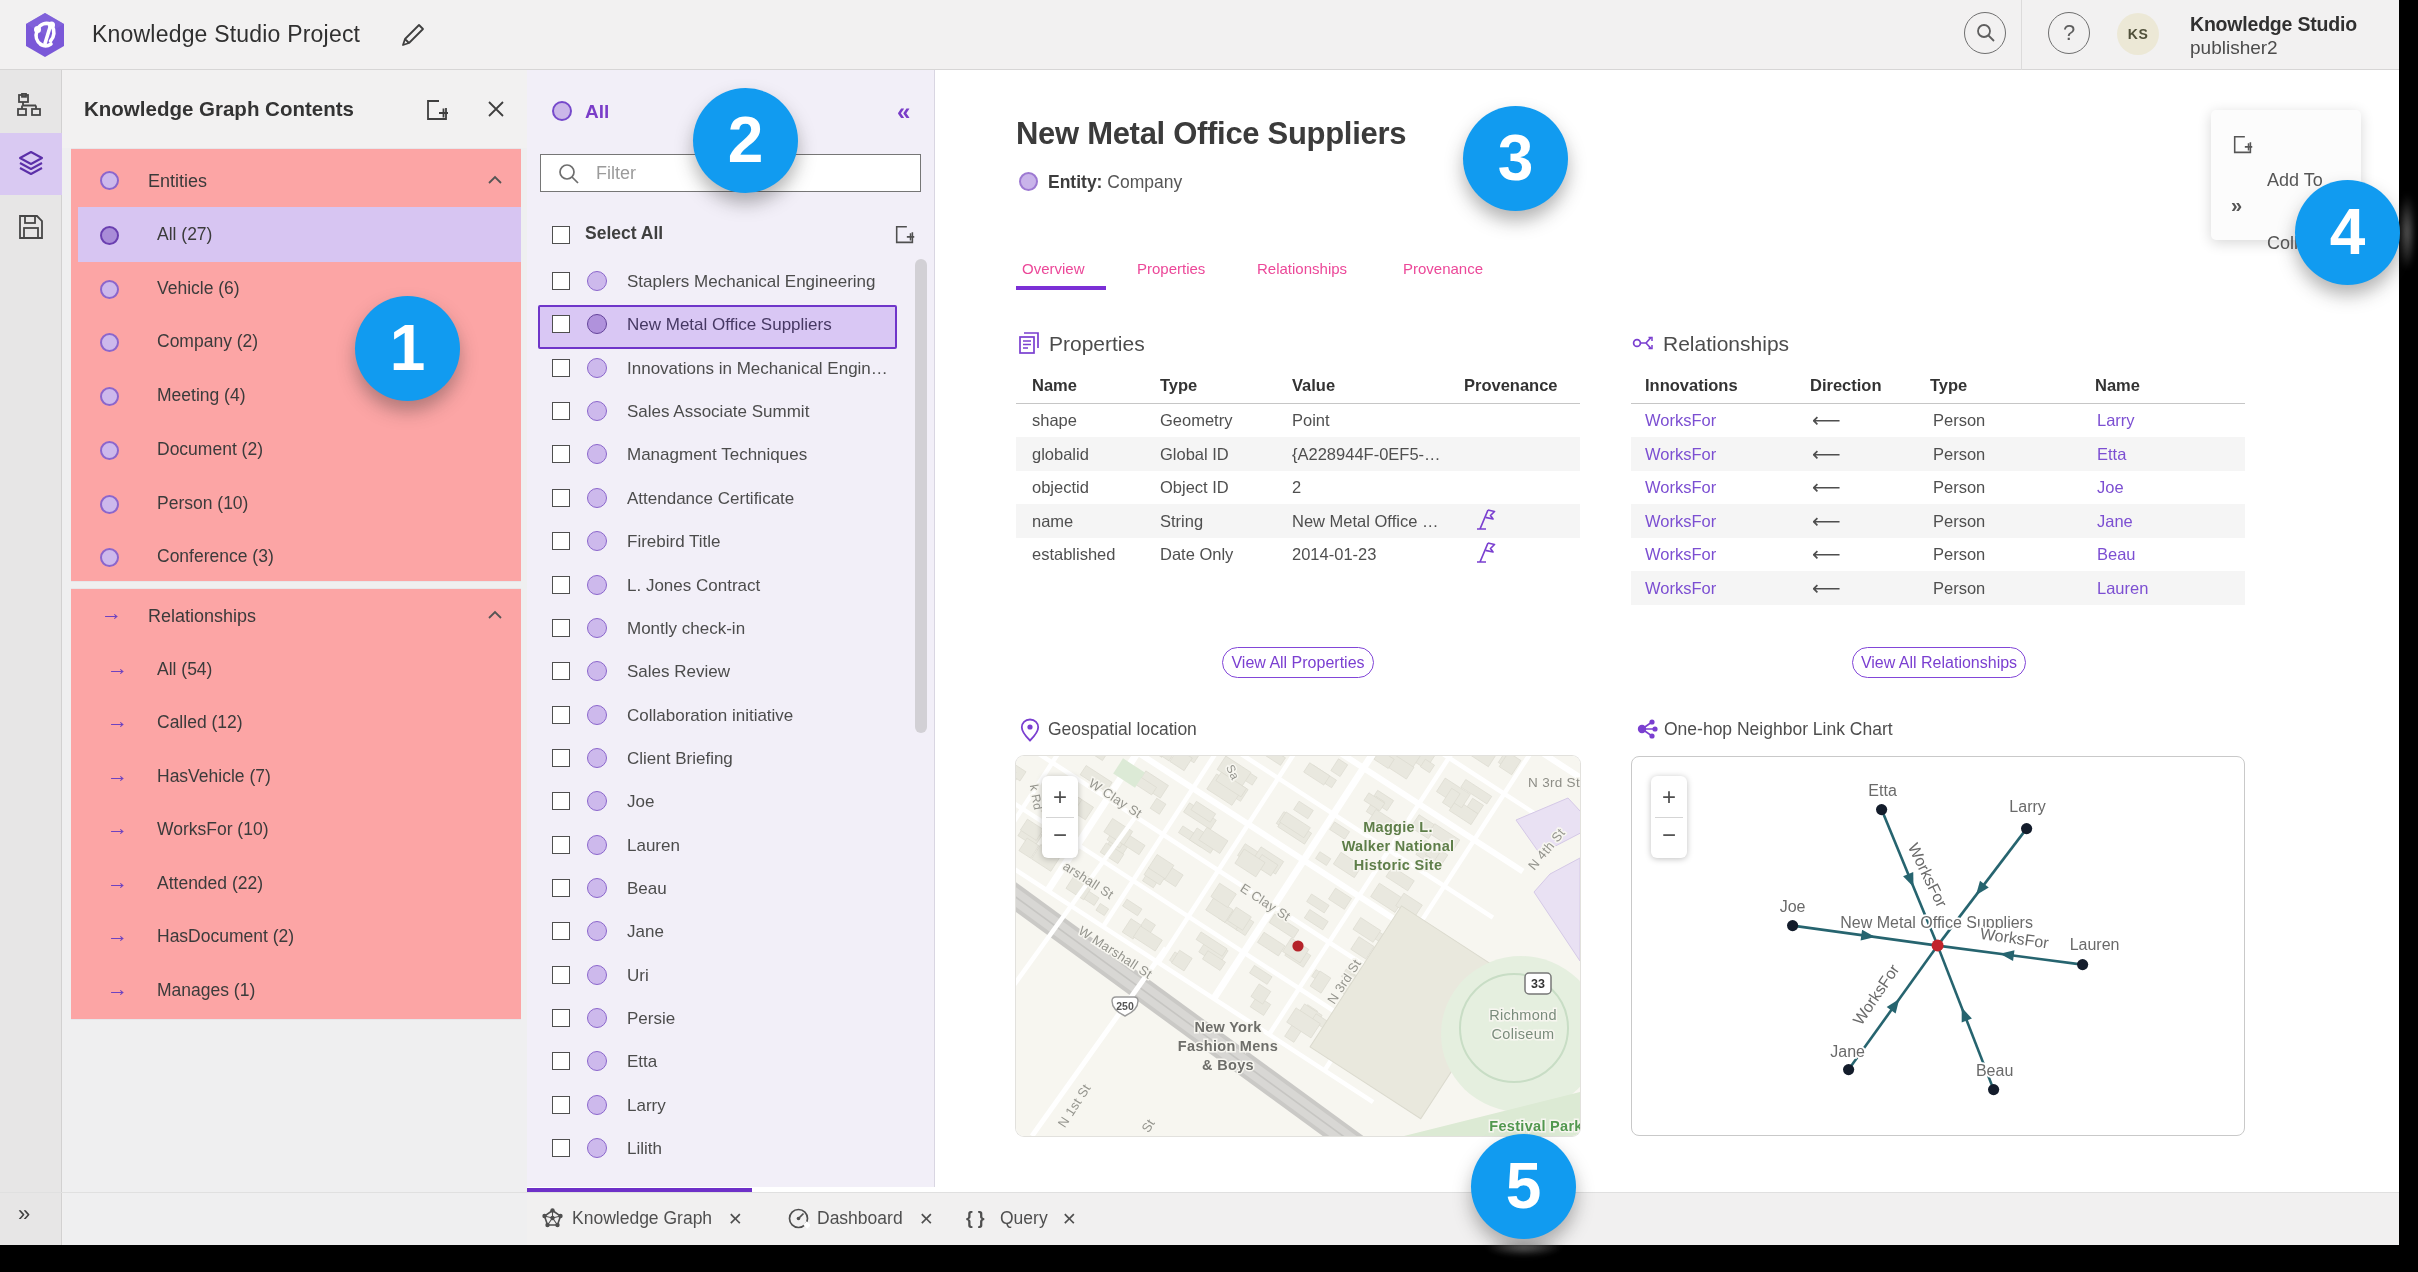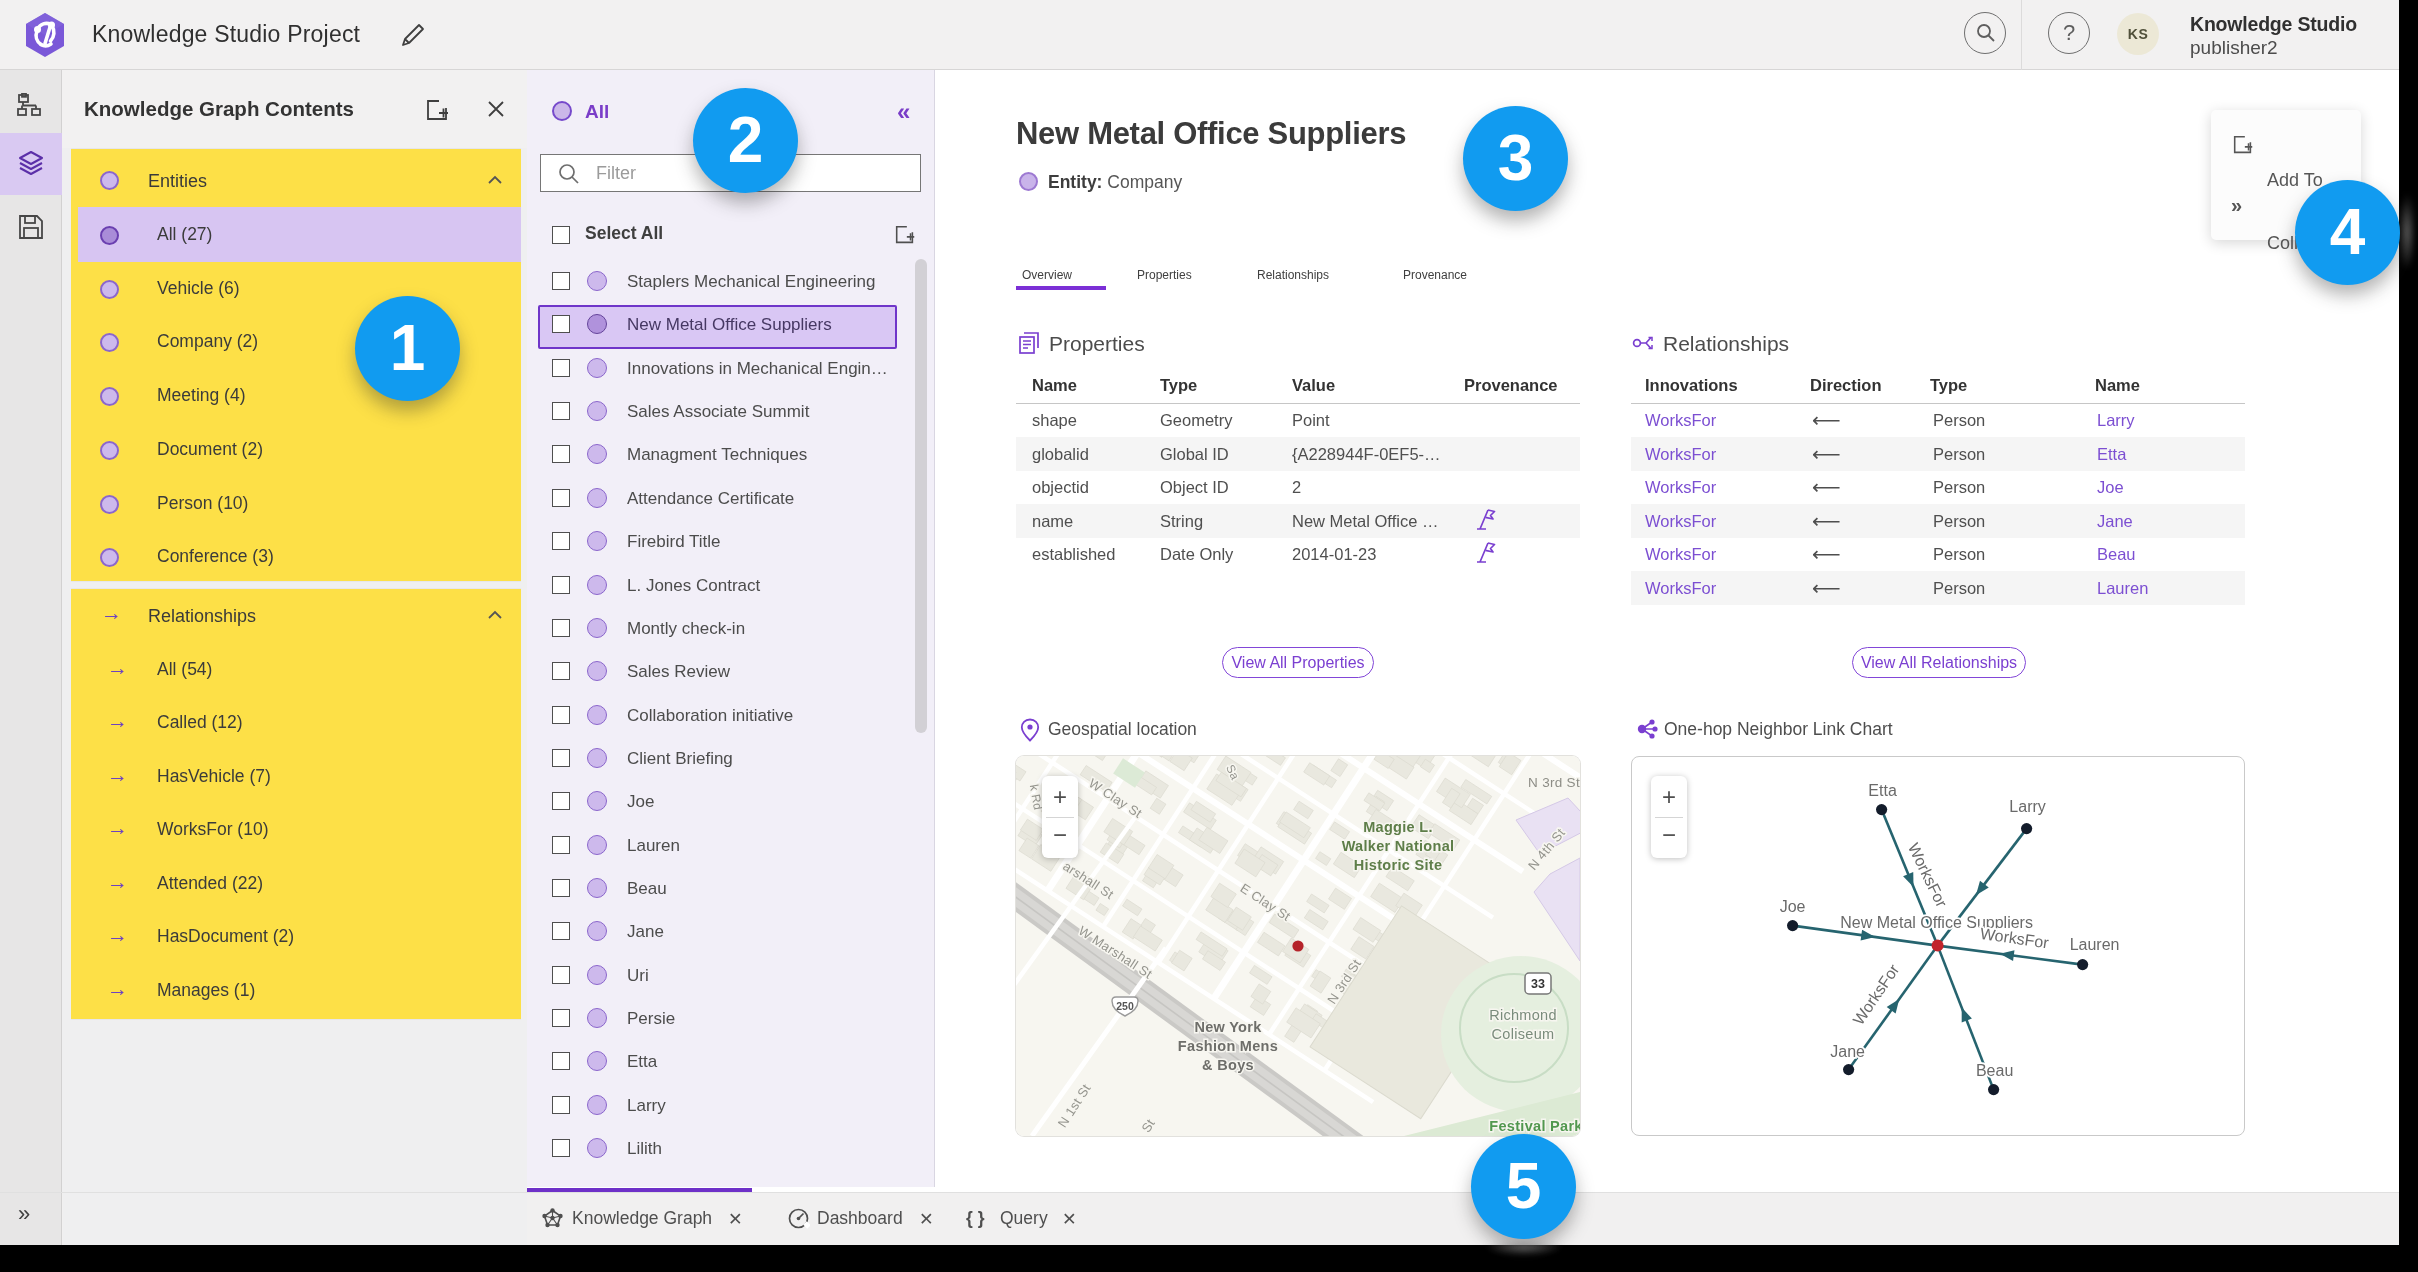--- a/index.html
+++ b/index.html
@@ -18,21 +18,21 @@
 #acct2 { position:absolute; left:2190px; top:37px; font-size:19px; color:#4c4c4c; }
 
 
 #rail { position:absolute; left:0; top:70px; width:62px; height:1175px; background:#e7e6e6; border-right:1px solid #d2d1d1; }
 #rail-sel { position:absolute; left:0; top:63px; width:62px; height:62px; background:#d9c9f2; }
 
 
 #p1 { position:absolute; left:62px; top:70px; width:465px; height:1175px; background:#efeff0; }
 #p1 .hdr { position:absolute; left:0; top:0; width:465px; height:78px; background:#f2f1f1; }
 #p1 .hdr .t { position:absolute; left:22px; top:27px; font-size:20.5px; font-weight:600; color:#333; letter-spacing:0; }
-.whiteblock { position:absolute; left:9px; width:450px; background:#fde047; border:1px solid #e7e6ea; border-left:none; border-right:none; }
+.whiteblock { position:absolute; left:9px; width:450px; background:#fca5a5; border:1px solid #e7e6ea; border-left:none; border-right:none; }
 #wb1 { top:78px; height:434px; }
 #wb2 { top:518px; height:432px; }
 .ecirc { width:19px; height:19px; border-radius:50%; border:2px solid #8b66cc; background:#cdb9ec; position:absolute; }
 .p1row { position:absolute; left:0; width:450px; height:54px; }
 .p1row .lbl { position:absolute; left:86px; top:15px; font-size:17.5px; color:#3b3b3b; }
 .p1hl { position:absolute; left:7px; width:443px; background:#d7c5f2; }
 .rarrow { position:absolute; font-size:21px; color:#6d43c0; font-family:"Liberation Sans",sans-serif; }
 
 
 #p2 { position:absolute; left:527px; top:70px; width:408px; height:1117px; background:#f2eff8; border-right:1px solid #d9d6e2; }
@@ -49,21 +49,21 @@
 #p2sel { position:absolute; left:11px; top:235px; width:359px; height:44px; background:#d9c7f4; border:2.6px solid #6f35c9; border-radius:2px; }
 #p2scroll { position:absolute; left:388px; top:189px; width:12px; height:474px; background:#d2d0d5; border-radius:6px; }
 #tab-indicator { position:absolute; left:527px; top:1188px; width:225px; height:4px; background:#6e30c8; }
 
 
 #main { position:absolute; left:936px; top:70px; width:1463px; height:1117px; background:#fff; }
 #m-title { position:absolute; left:80px; top:46px; font-size:31px; font-weight:600; color:#3b3b3b; letter-spacing:-0.3px; }
 #m-ent-c { position:absolute; left:83px; top:102px; width:19px; height:19px; border-radius:50%; border:2px solid #9d79d2; background:#c9b4ea; }
 #m-ent { position:absolute; left:112px; top:102px; font-size:17.5px; color:#565656; }
 #m-ent b { color:#3d3d3d; }
-.tab { position:absolute; top:198px; font-size:12px; color:#404040; }
+.tab { position:absolute; top:190px; font-size:15px; color:#ec4899; }
 #tab-underline { position:absolute; left:80px; top:216px; width:90px; height:3.5px; background:#7b2fd6; }
 .sech { position:absolute; font-size:21px; color:#4c4c4c; }
 .thead { position:absolute; font-size:16.5px; font-weight:bold; color:#333; }
 .trow { position:absolute; font-size:16.5px; color:#4f4f4f; }
 .shade { position:absolute; background:#f5f5f5; }
 .purple { color:#7c4fd2; }
 .pill { position:absolute; border:1.6px solid #8246d8; border-radius:17px; color:#7b3fd1; font-size:16px; text-align:center; background:#fff; }
 
 
 #mapbox { position:absolute; left:80px; top:686px; width:564px; height:380px; border-radius:8px; overflow:hidden; box-shadow:0 0 0 1px #e2e1dd; }

